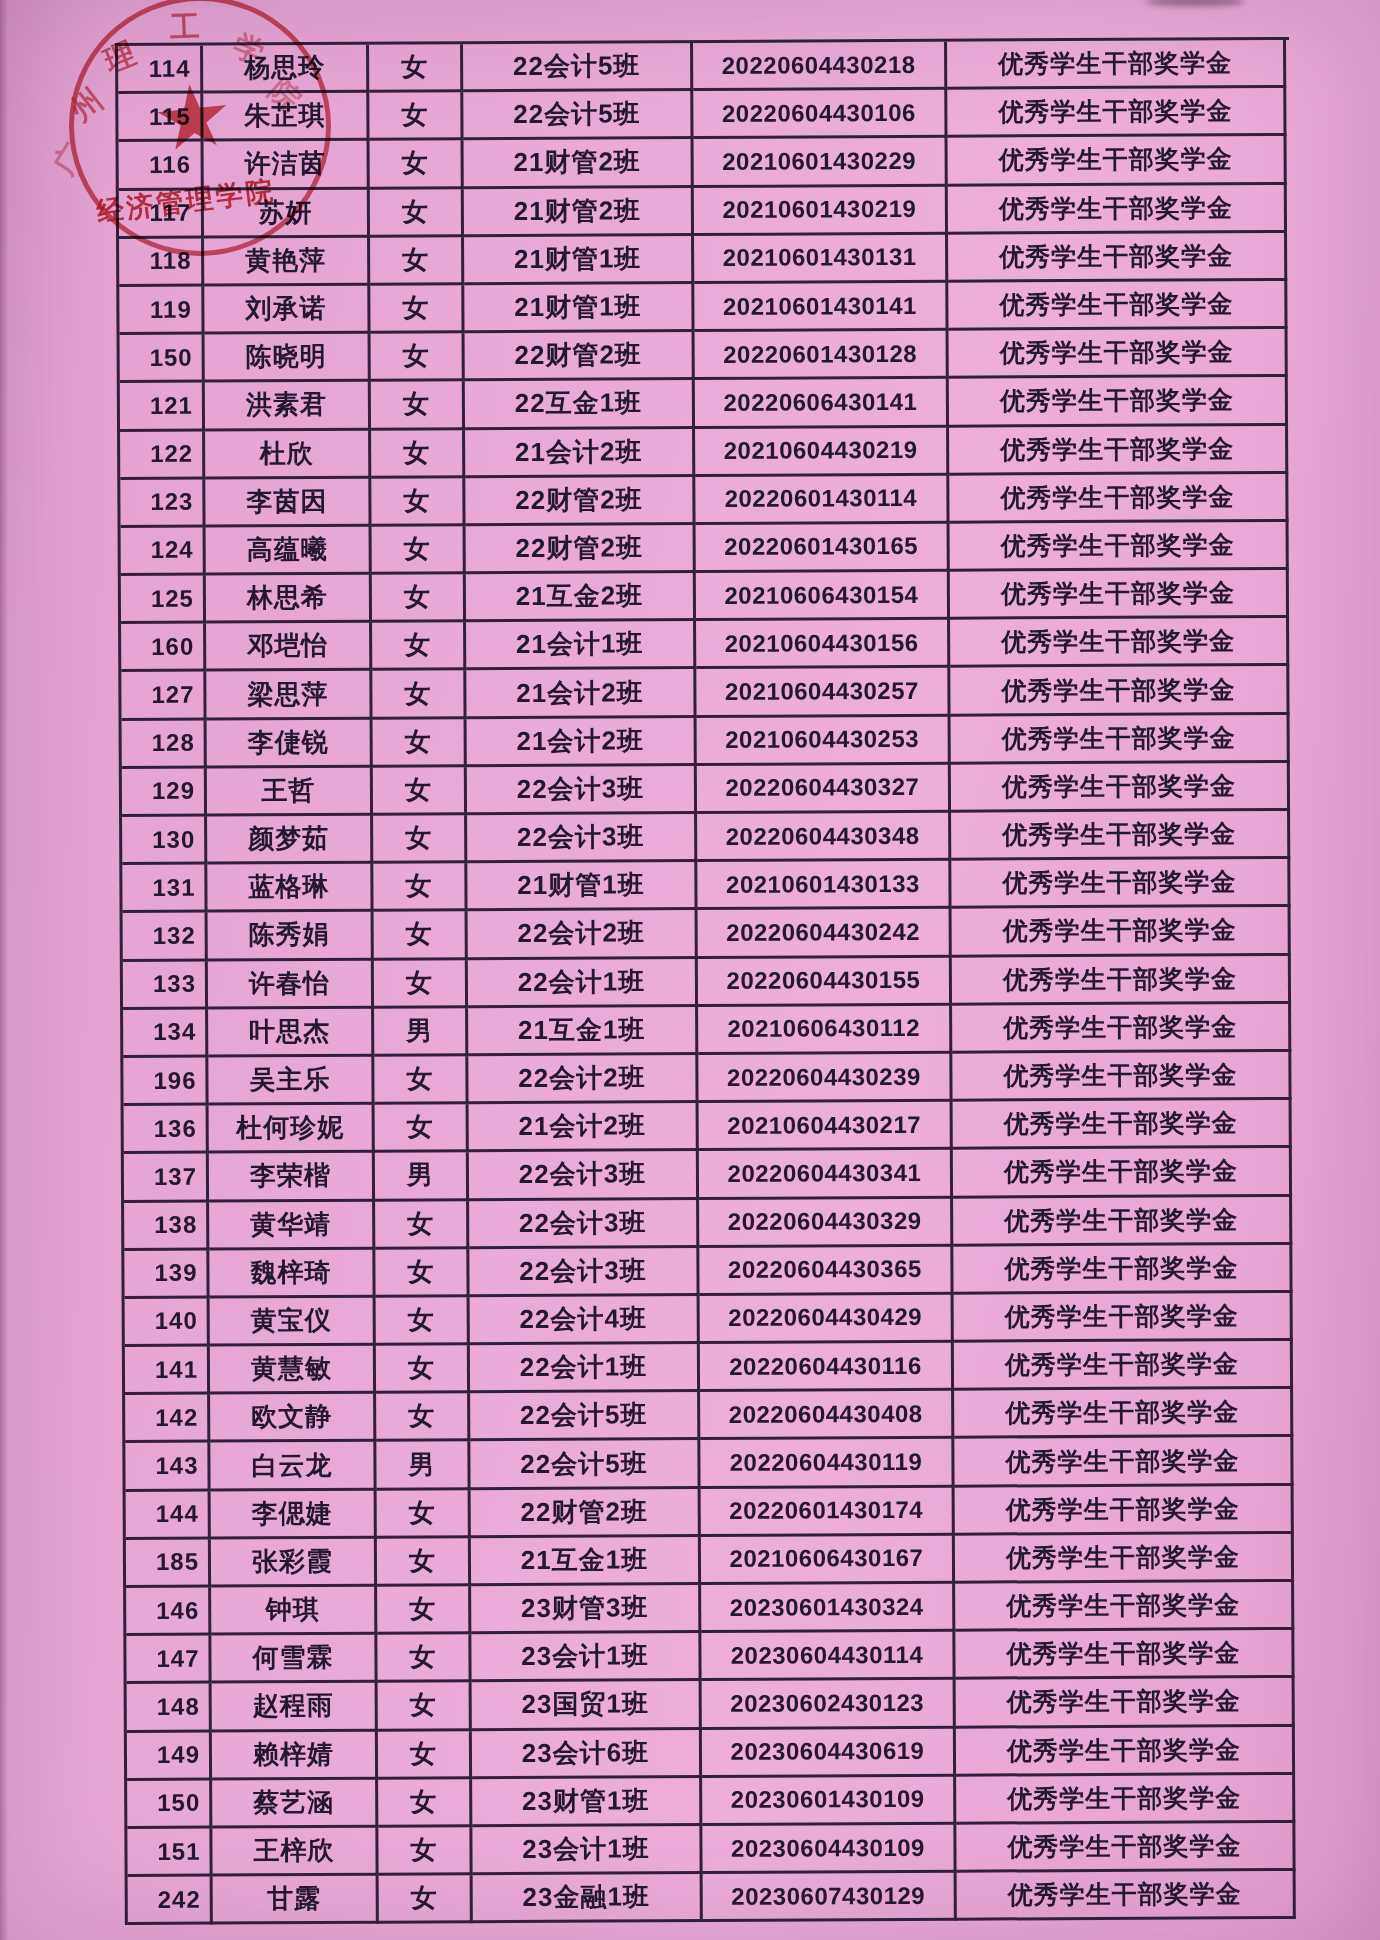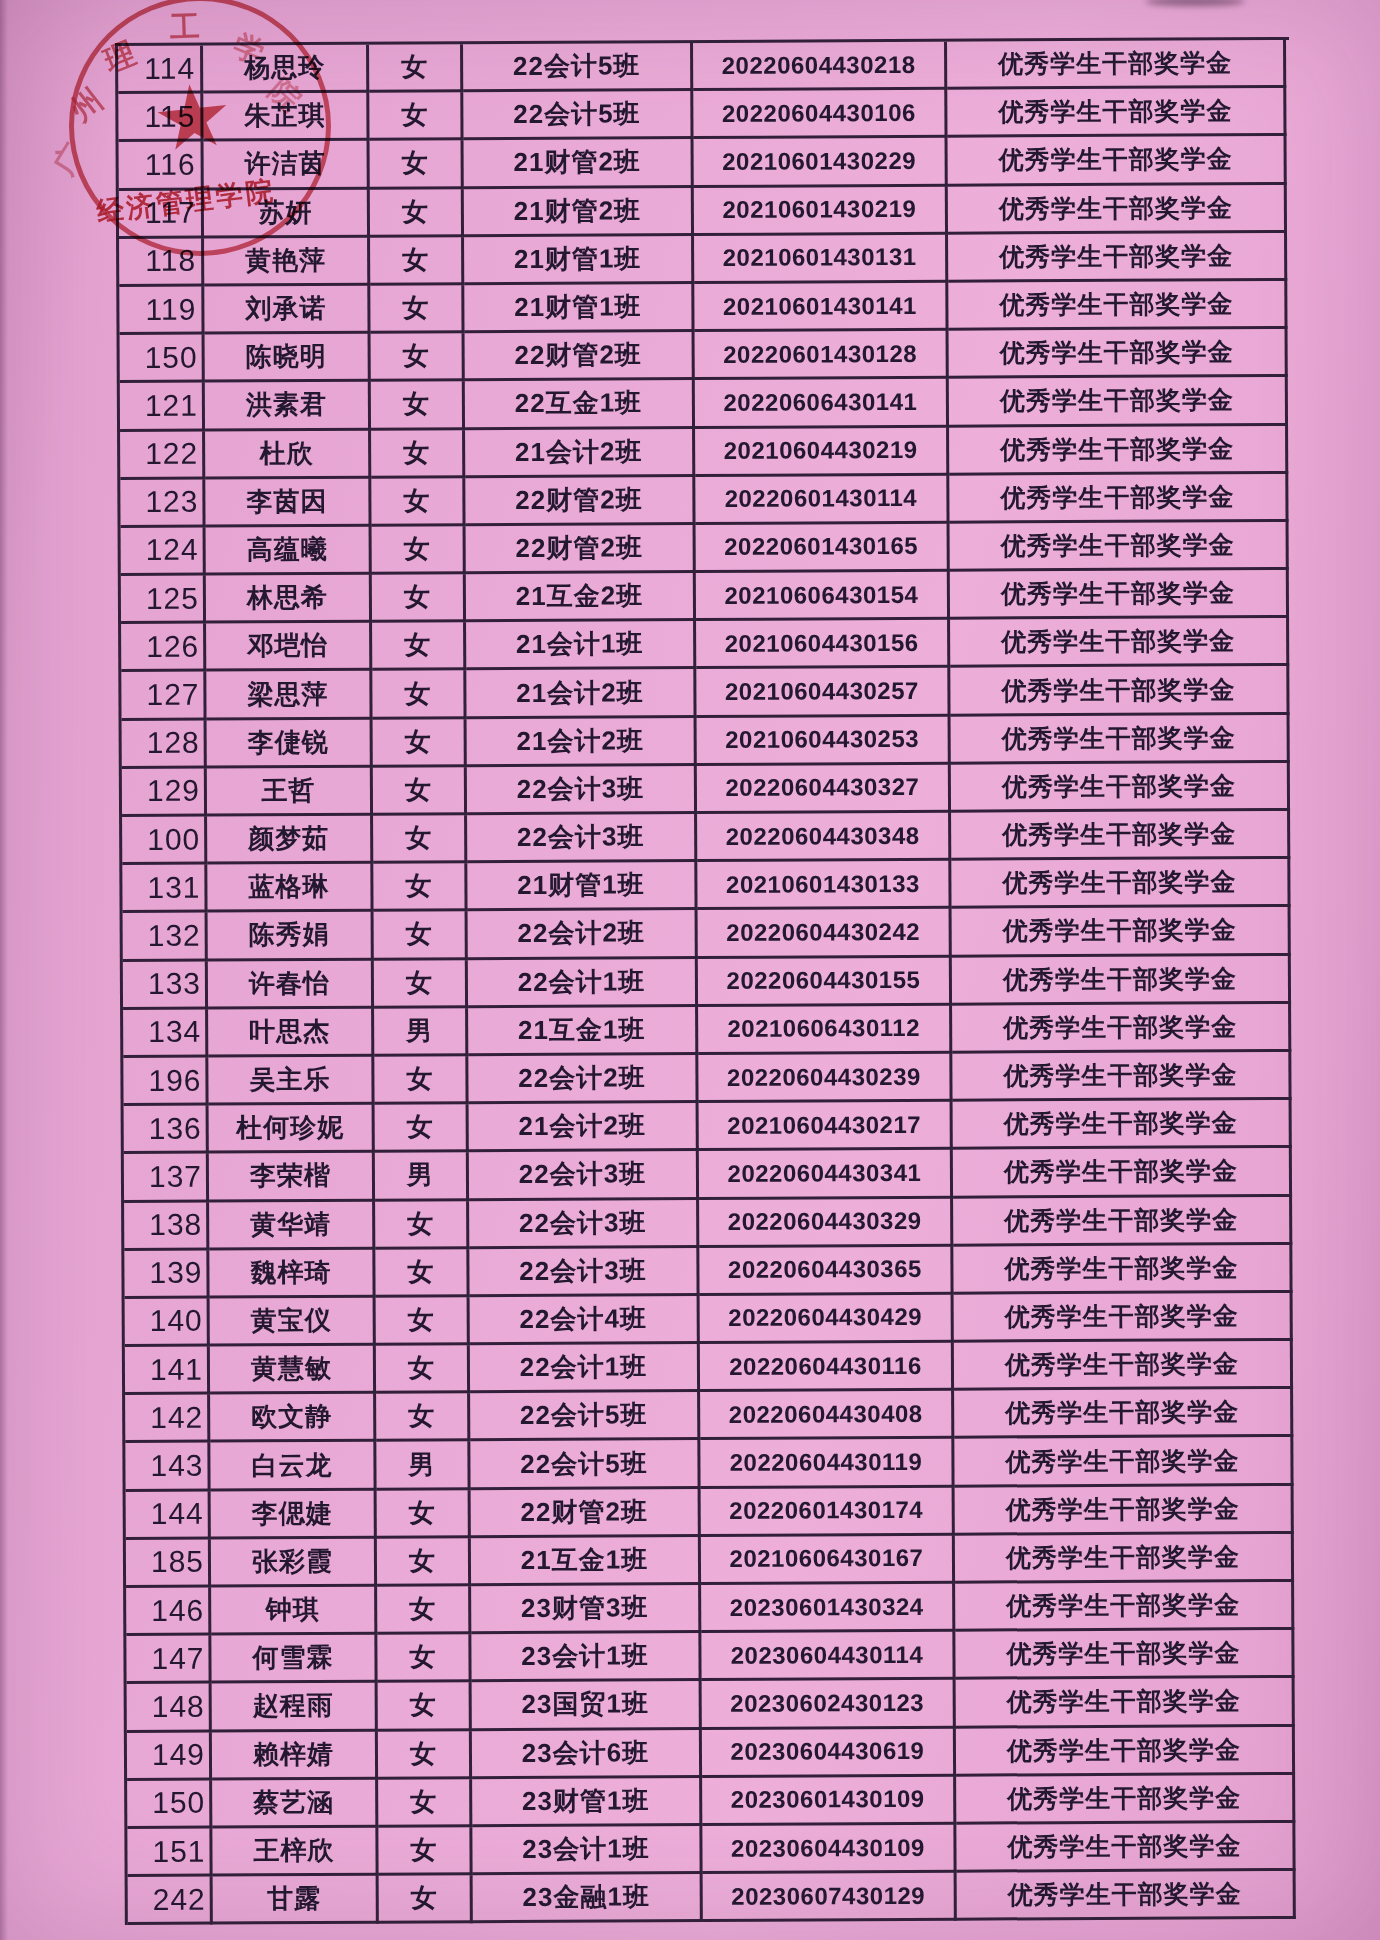--- a/index.html
+++ b/index.html
@@ -36,21 +36,21 @@
   }
   .cell{
     border-right:3px solid var(--line);
     border-bottom:3px solid var(--line);
     display:flex;align-items:center;justify-content:center;
     color:var(--ink);
     box-sizing:border-box;
     white-space:nowrap;
     overflow:hidden;
   }
-  .num{font-size:30px;font-weight:400;letter-spacing:1px;padding-left:21px;}
+  .num{font-size:24px;font-weight:700;letter-spacing:1px;padding-left:21px;}
   .cname{font-size:26px;font-weight:700;letter-spacing:1px;}
   .idcell{font-size:24px;font-weight:600;letter-spacing:.5px;}
   .award{font-size:25px;}
   
   .stamp{
     position:absolute;left:0;top:0;width:420px;height:300px;
     mix-blend-mode:multiply;
     pointer-events:none;
     z-index:5;
     filter:blur(.3px);
@@ -187,21 +187,21 @@
         </div>
         <div class="trow">
           <div class="cell num">125</div>
           <div class="cell cname">林思希</div>
           <div class="cell cname">女</div>
           <div class="cell cname">21互金2班</div>
           <div class="cell idcell">20210606430154</div>
           <div class="cell cname award">优秀学生干部奖学金</div>
         </div>
         <div class="trow">
-          <div class="cell num">126</div>
+          <div class="cell num">160</div>
           <div class="cell cname">邓垲怡</div>
           <div class="cell cname">女</div>
           <div class="cell cname">21会计1班</div>
           <div class="cell idcell">20210604430156</div>
           <div class="cell cname award">优秀学生干部奖学金</div>
         </div>
         <div class="trow">
           <div class="cell num">127</div>
           <div class="cell cname">梁思萍</div>
           <div class="cell cname">女</div>
@@ -219,21 +219,21 @@
         </div>
         <div class="trow">
           <div class="cell num">129</div>
           <div class="cell cname">王哲</div>
           <div class="cell cname">女</div>
           <div class="cell cname">22会计3班</div>
           <div class="cell idcell">20220604430327</div>
           <div class="cell cname award">优秀学生干部奖学金</div>
         </div>
         <div class="trow">
-          <div class="cell num">100</div>
+          <div class="cell num">130</div>
           <div class="cell cname">颜梦茹</div>
           <div class="cell cname">女</div>
           <div class="cell cname">22会计3班</div>
           <div class="cell idcell">20220604430348</div>
           <div class="cell cname award">优秀学生干部奖学金</div>
         </div>
         <div class="trow">
           <div class="cell num">131</div>
           <div class="cell cname">蓝格琳</div>
           <div class="cell cname">女</div>

